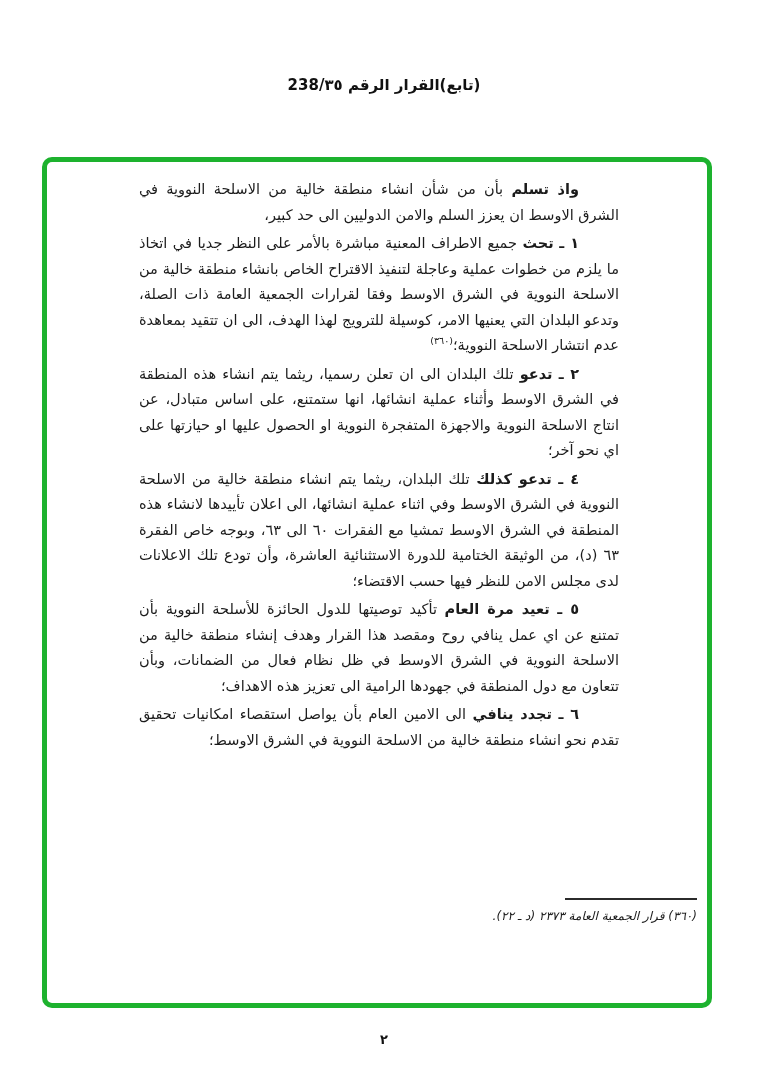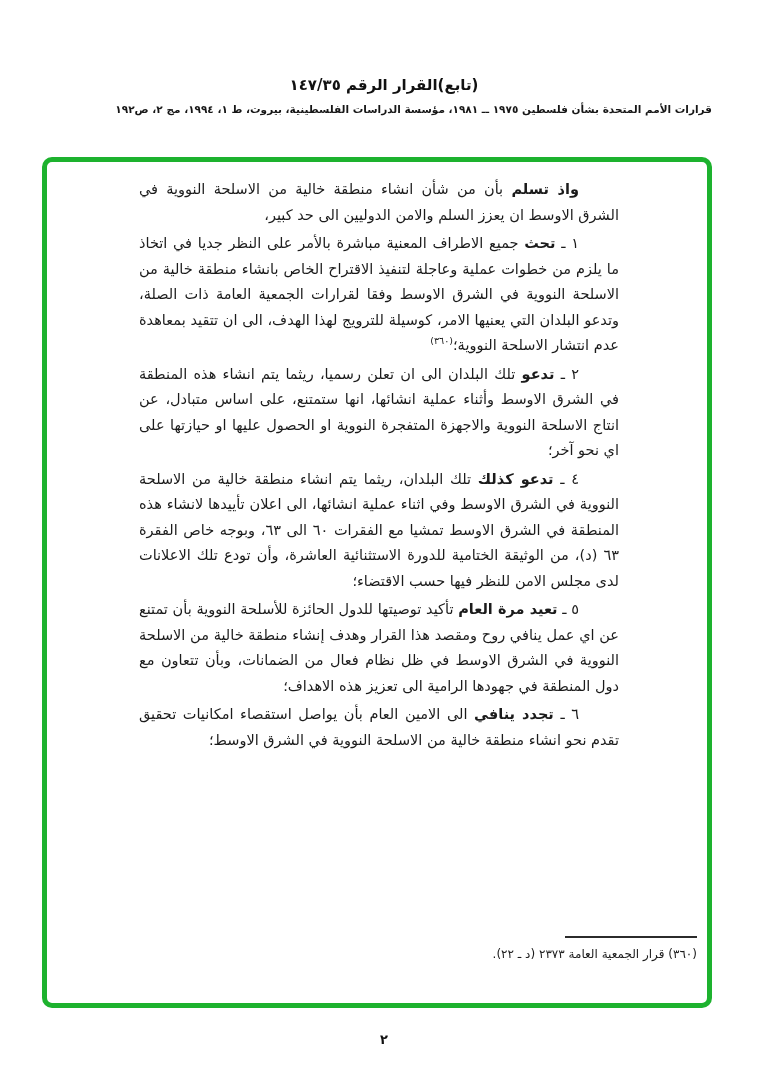--- a/index.html
+++ b/index.html
@@ -30,47 +30,46 @@
     position:absolute;top:0;left:0;right:0;
     padding:15px 88px 0 92px;
     direction:rtl;
   }
   .para{
     margin:0 0 3px 0;
     font-size:14.5px;line-height:25.5px;
     text-align:justify;text-indent:40px;
     color:#1b1b1b;
   }
-  .para .num{font-weight:normal;}
+  .para .num{font-weight:bold;}
   .para .lead{font-weight:bold;}
   .fnref{font-size:9.5px;vertical-align:super;line-height:0;}
   .footnote{
-    position:absolute;top:774px;right:10px;
-    width:300px;direction:rtl;text-align:right;
+    position:absolute;top:736px;right:10px;
+    width:300px;direction:rtl;text-align:right;font-style:italic;
   }
   .footnote-rule{
     width:132px;height:2px;background:#2b2b2b;
     margin:0 0 7px auto; 
   }
   .footnote-text{
     font-size:12px;color:#1b1b1b;line-height:18px;
   }
   .page-number{
     position:absolute;top:1032px;left:0;right:0;
     text-align:center;font-size:13px;font-weight:bold;color:#111;
   }
 </style>
 </head>
 <body>
 
 <div class="page">
 
-  <div class="doc-title">(تابع)القرار الرقم  ١٤٧/٣٥</div>
+  <div class="doc-title">(تابع)القرار الرقم  238/٣٥</div>
 
-  <div class="doc-source">قرارات الأمم المتحدة بشأن فلسطين ١٩٧٥ ــ ١٩٨١، مؤسسة الدراسات الفلسطينية، بيروت، ط ١، ١٩٩٤، مج ٢، ص١٩٢</div>
 
   <div class="frame" style="border-color: rgb(29, 178, 46);">
     <div class="content">
 
       <p class="para">
         <b class="lead">واذ تسلم</b>
         <span>بأن من شأن انشاء منطقة خالية من الاسلحة النووية في الشرق الاوسط ان يعزز السلم والامن الدوليين الى حد كبير،</span>
       </p>
 
       <p class="para">

